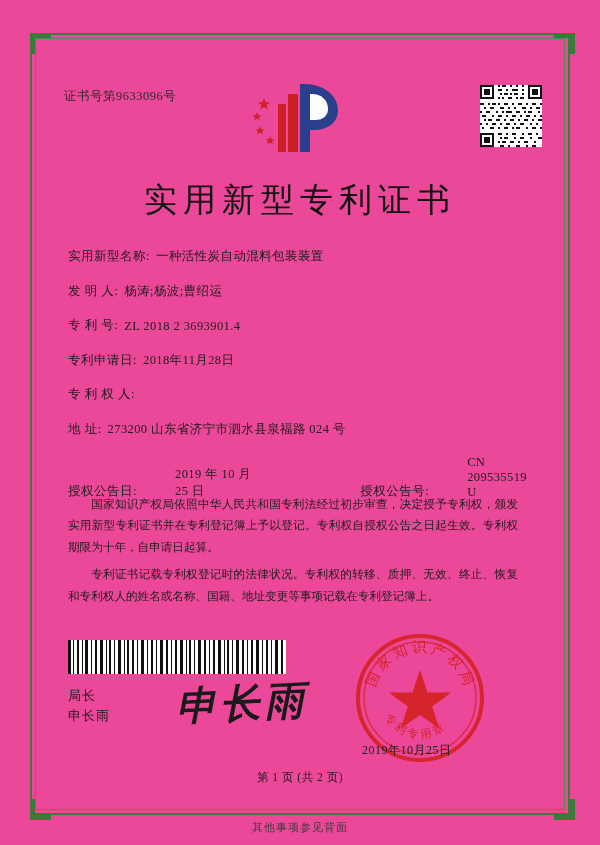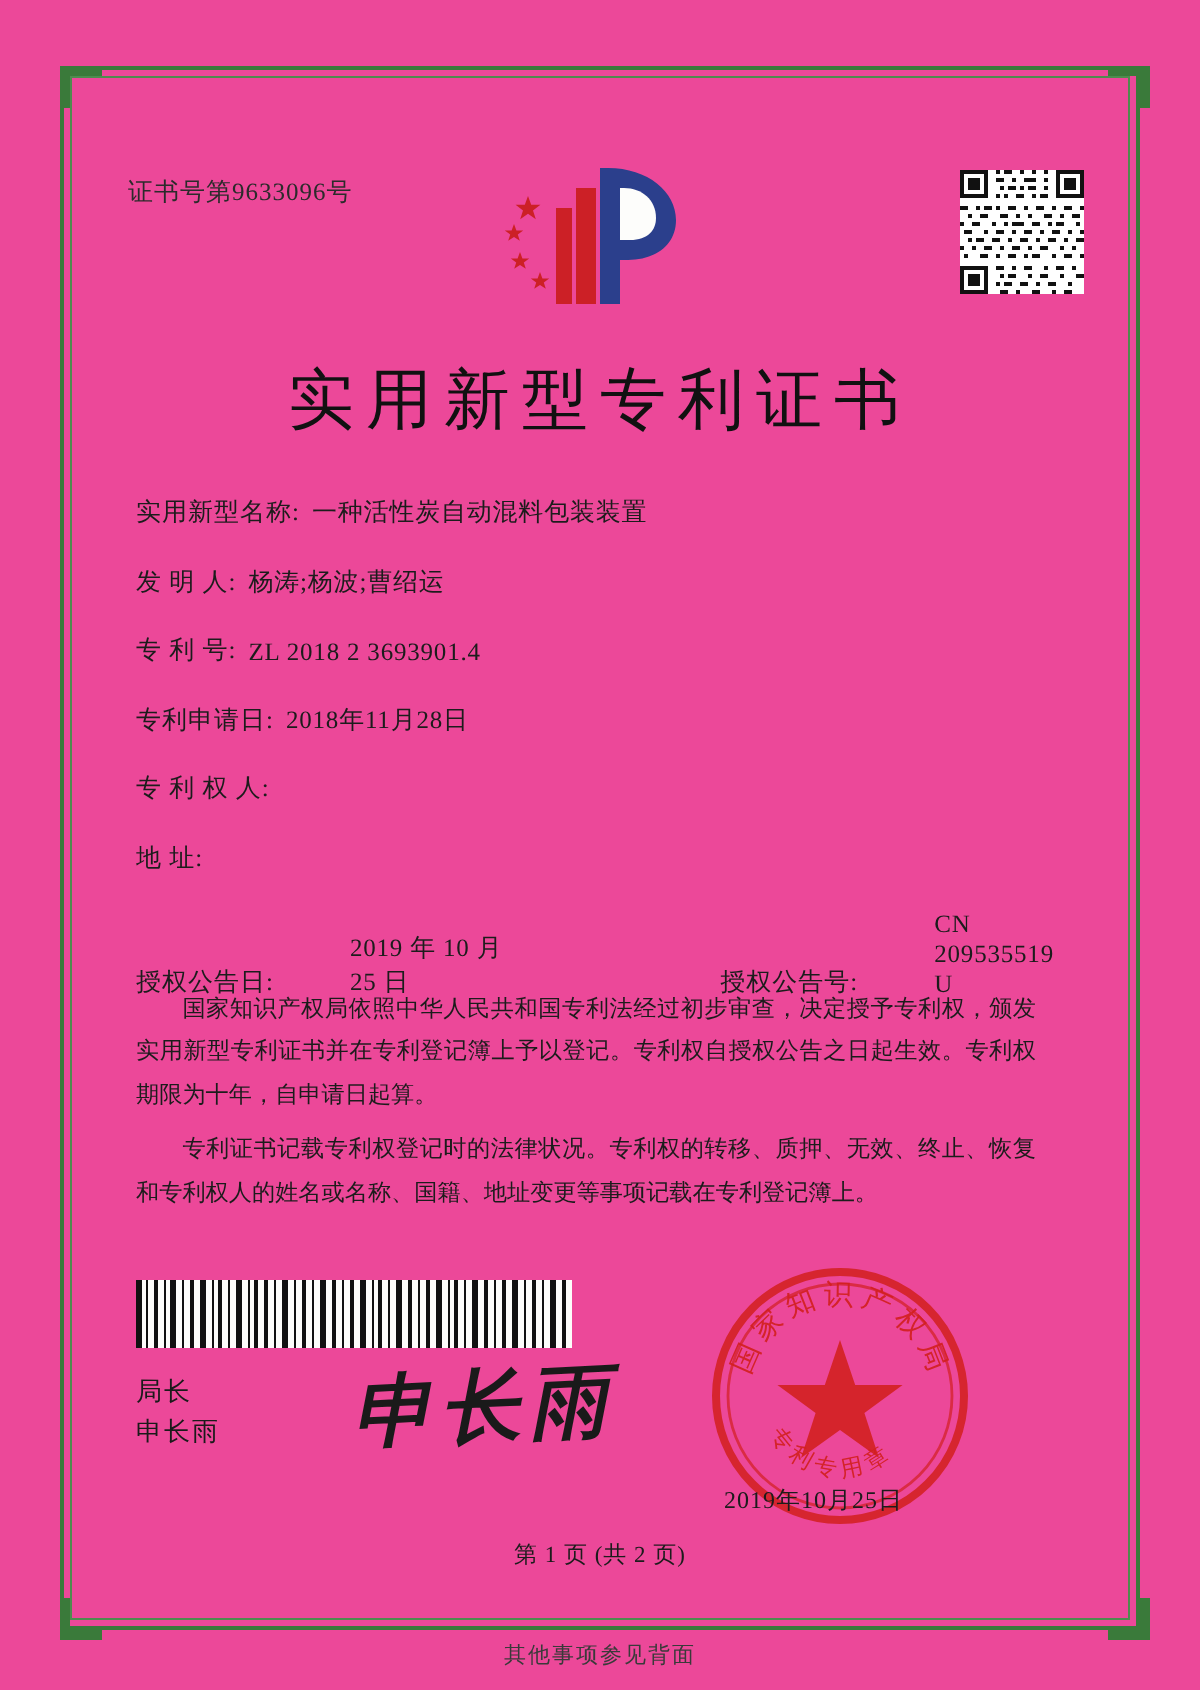--- a/index.html
+++ b/index.html
@@ -372,20 +372,21 @@
       <span class="field-label">专利申请日:</span>
       <span class="field-value">2018年11月28日</span>
     </div>
 
     <div class="field-row">
       <span class="field-label">专 利 权 人:</span>
     </div>
 
     <div class="field-row">
       <span class="field-label">地 址:</span>
+      <span class="field-value">273200 山东省济宁市泗水县泉福路 024 号</span>
     </div>
 
     <div class="field-row inline-two">
       <span class="field-label">授权公告日:</span>
       <span class="field-value">2019 年 10 月 25 日</span>
       <span class="field-gap"></span>
       <span class="field-label">授权公告号:</span>
       <span class="field-value">CN 209535519 U</span>
     </div>
 

